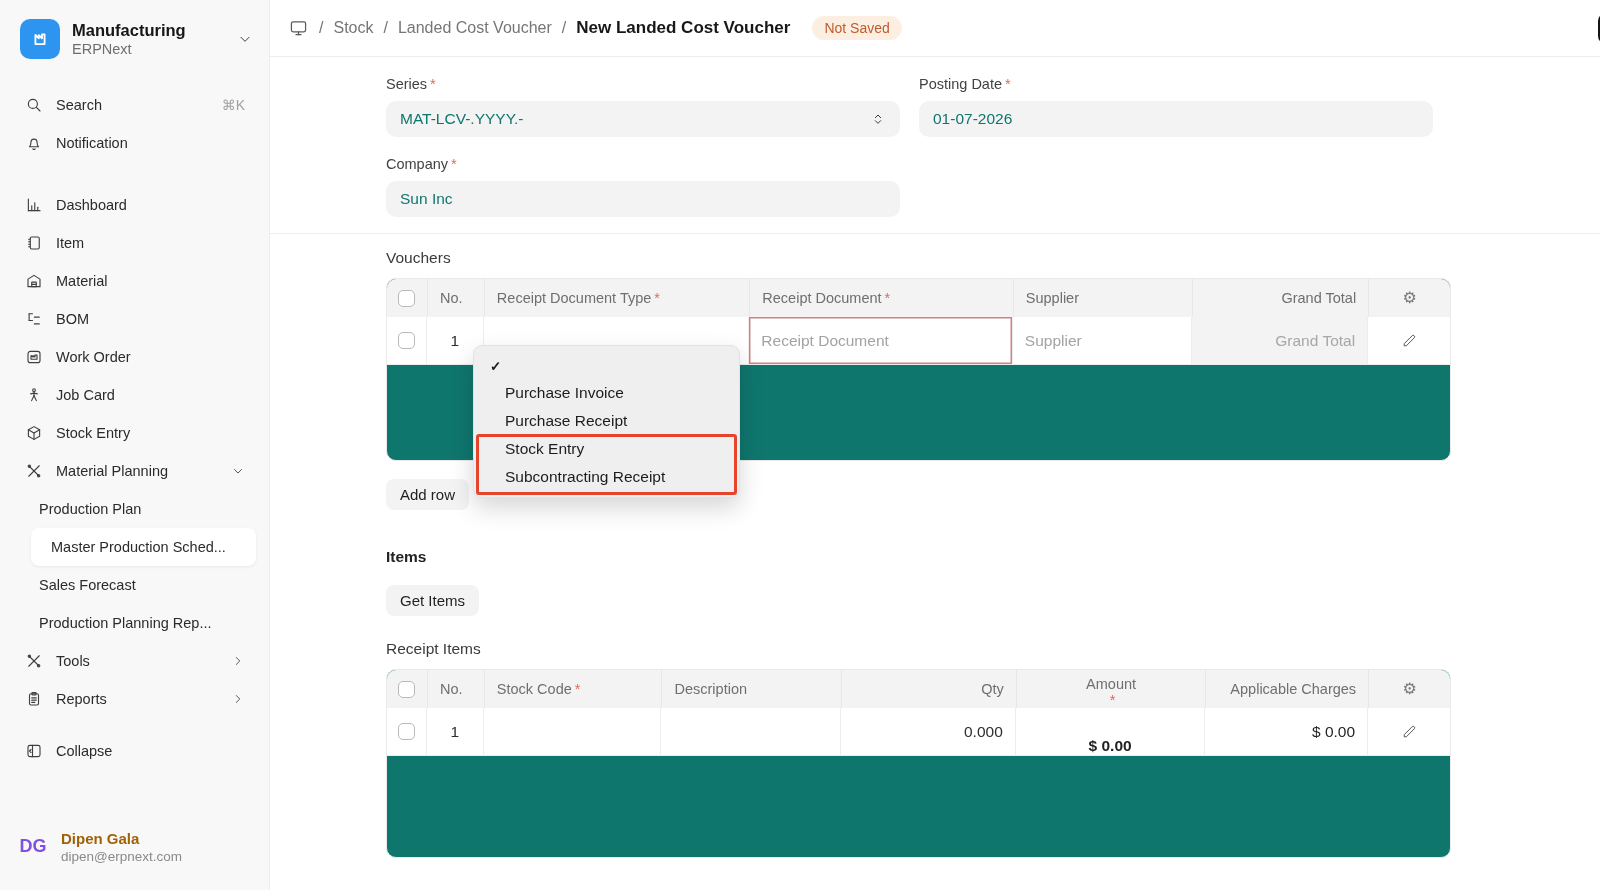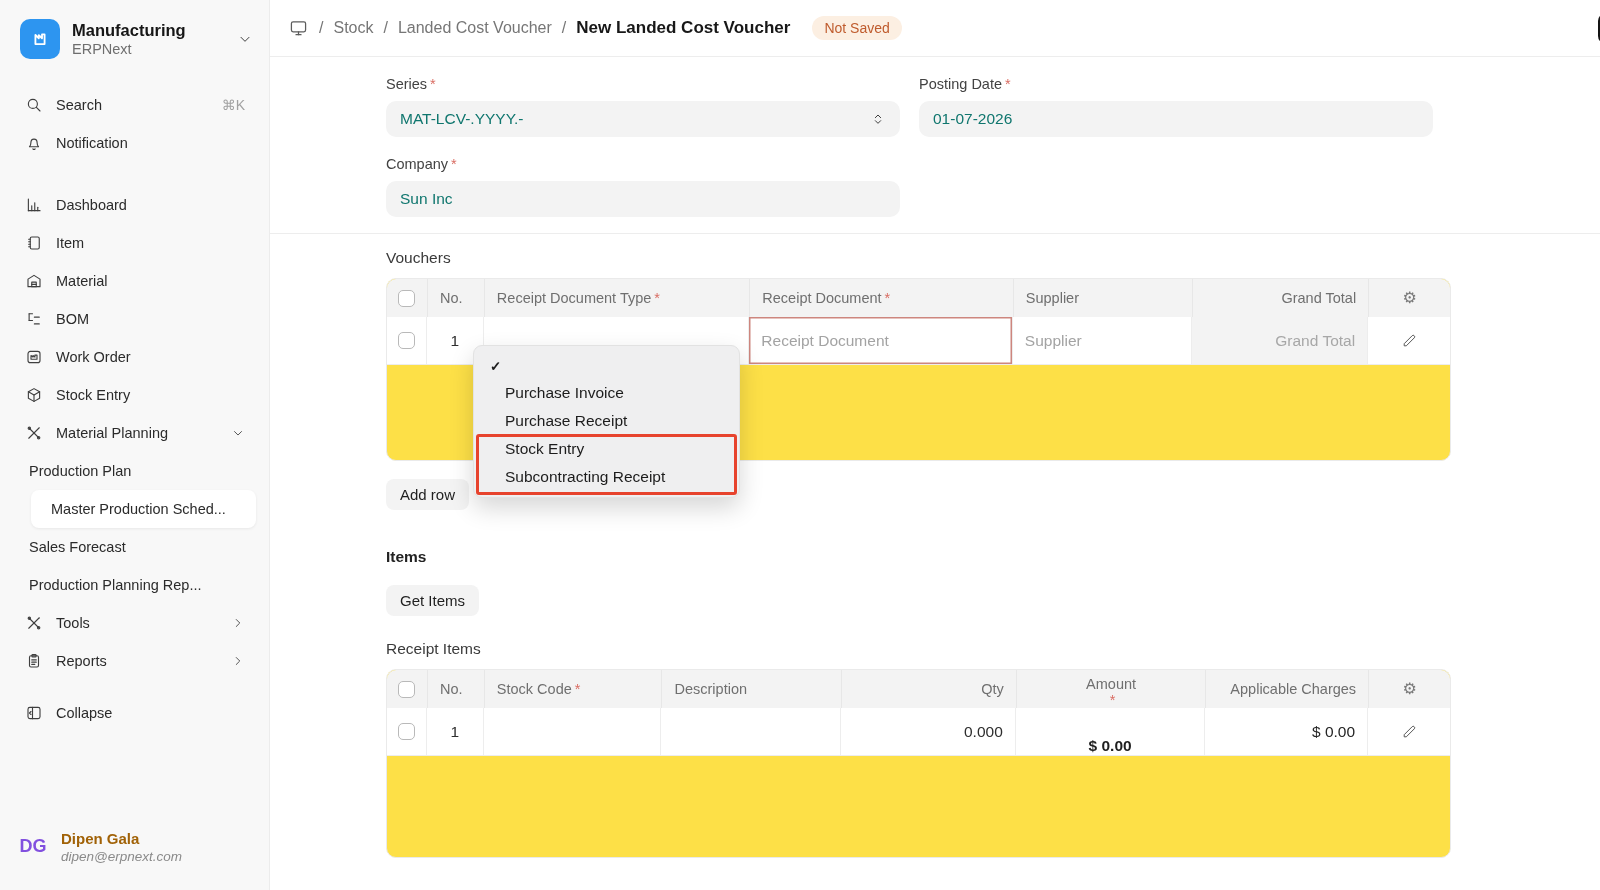--- a/index.html
+++ b/index.html
@@ -12,47 +12,47 @@
   .app-logo { width:40px; height:40px; border-radius:10px; background:#2d95f0; display:flex; align-items:center; justify-content:center; flex:none; }
   .app-titles { display:flex; flex-direction:column; line-height:1.25; }
   .app-name { font-size:16.5px; font-weight:700; color:#161616; }
   .app-sub { font-size:14.5px; color:#6e6e6e; }
   .app-chevron { margin-left:auto; display:flex; }
   .side-group { margin-top:24px; }
   .srow { display:flex; align-items:center; height:38px; padding:0 24px; gap:13px; font-size:14.5px; color:#2b2b2b; cursor:pointer; }
   .srow .ic { width:19px; height:19px; display:flex; flex:none; align-items:center; justify-content:center; }
   .shortcut { margin-left:auto; color:#a1a1a1; font-size:14px; }
   .chev-right { margin-left:auto; display:flex; }
-  .sub-item { display:flex; align-items:center; height:38px; padding-left:29px; font-size:14.5px; color:#2b2b2b; cursor:pointer; }
+  .sub-item { display:flex; align-items:center; height:38px; padding-left:39px; font-size:14.5px; color:#2b2b2b; cursor:pointer; }
   .sub-item.active { background:#fff; border-radius:8px; margin:0 13px 0 31px; padding-left:20px; box-shadow:0 1px 3px rgba(0,0,0,.07); white-space:nowrap; overflow:hidden; }
   .user-block { margin-top:auto; display:flex; align-items:center; gap:13px; padding:0 16px 26px 18px; }
   .avatar-initials { font-size:18px; font-weight:700; color:#8250df; width:30px; text-align:center; }
   .user-name { font-size:15px; font-weight:700; color:#a16207; line-height:1.4; }
-  .user-email { font-size:13.5px; color:#8a8a8a;font-style:italic; }
+  .user-email { font-size:13.5px; color:#8a8a8a; }
 
   
   .main { flex:1; height:890px; position:relative; background:#fff; }
   .topbar { height:57px; display:flex; align-items:center; padding:0 52px 0 18px; border-bottom:1px solid #ededed; background:#fff; }
   .crumbs { display:flex; align-items:center; gap:10px; font-size:16px; color:#767676; }
   .crumb-current { font-size:17px; font-weight:700; color:#181818; }
   .badge { background:#fcefe2; color:#bf5b2d; font-size:14px; padding:4px 12px; border-radius:999px; margin-left:12px; white-space:nowrap; }
   .save-btn { margin-left:auto; background:#141414; color:#fff; font-size:15px; font-weight:500; padding:7px 16px; border-radius:8px; border:none; cursor:pointer; }
 
   .content { padding:19px 0 0 116px; position:relative; }
   .form-grid { display:grid; grid-template-columns:514px 514px; column-gap:37px; row-gap:23px; width:1065px;gap:19px; }
   .field-label { font-size:14.5px; color:#424242; margin-bottom:9px; }
   .req { color:#d96c62; margin-left:3px; }
   .inputbox { height:36px; background:#f3f3f3; border-radius:10px; display:flex; align-items:center; padding:0 14px; font-size:15.5px; color:#0f766e; cursor:text; }
   .selectbox { justify-content:space-between; cursor:pointer; }
 
   .divider { position:relative; left:-116px; width:1330px; height:1px; background:#ededed; margin-top:16px; }
   .section-heading { font-size:15.5px; color:#3a3a3a; margin:15px 0 11px; }
   .section-heading.bold { font-weight:700; color:#222; }
 
-  .gtable { width:1065px; background:#fde047; border:1px solid #eaeaea; border-radius:10px; overflow:hidden; }
+  .gtable { width:1065px; background:#0f766e; border:1px solid #eaeaea; border-radius:10px; overflow:hidden; }
   .t-vouchers { height:183px; }
   .t-receipt { height:189px; }
   .thead { display:flex; height:38px; background:#f3f3f3; color:#6f6f6f; font-size:14.5px; }
   .th { display:flex; align-items:center; padding:0 12px; border-left:1px solid #e7e7e7; }
   .th:first-child { border-left:none; }
   .trow { display:flex; height:48px; background:#fff; font-size:15.5px; color:#2e2e2e; }
   .td { display:flex; align-items:center; padding:0 12px; border-right:1px solid #ededed; border-bottom:1px solid #ededed; background:#fff; }
   .td:last-child { border-right:none; }
   .right { justify-content:flex-end; }
   .center { justify-content:center; }
@@ -187,20 +187,32 @@
         <svg width="18" height="18" viewBox="0 0 24 24">
             <rect x="4" y="4.5" width="16" height="15" rx="3" class="stroke"></rect>
             <polyline points="8,15 8,10 10.6,12.2 10.6,10 13.2,12.2 13.2,9.5 16,9.5 16,15 8,15" class="stroke"></polyline>
           </svg>
       </span>
       <span>Work Order</span>
     </div>
     <div class="srow">
       <span class="ic">
         <svg width="18" height="18" viewBox="0 0 24 24">
+            <circle cx="12" cy="5.5" r="1.8" class="stroke"></circle>
+            <path d="M12 8v5" class="stroke"></path>
+            <path d="M7.5 10.5 12 9.5l4.5 1" class="stroke"></path>
+            <path d="M12 13l-3.2 6.5" class="stroke"></path>
+            <path d="M12 13l3.2 6.5" class="stroke"></path>
+          </svg>
+      </span>
+      <span>Job Card</span>
+    </div>
+    <div class="srow">
+      <span class="ic">
+        <svg width="18" height="18" viewBox="0 0 24 24">
             <path d="M12 3.5l7.5 4.2v8.6L12 20.5l-7.5-4.2V7.7z" class="stroke"></path>
             <path d="M4.5 7.7 12 12l7.5-4.3" class="stroke"></path>
             <path d="M12 12v8.5" class="stroke"></path>
           </svg>
       </span>
       <span>Stock Entry</span>
     </div>
     <div class="srow">
       <span class="ic">
         <svg width="18" height="18" viewBox="0 0 24 24">

